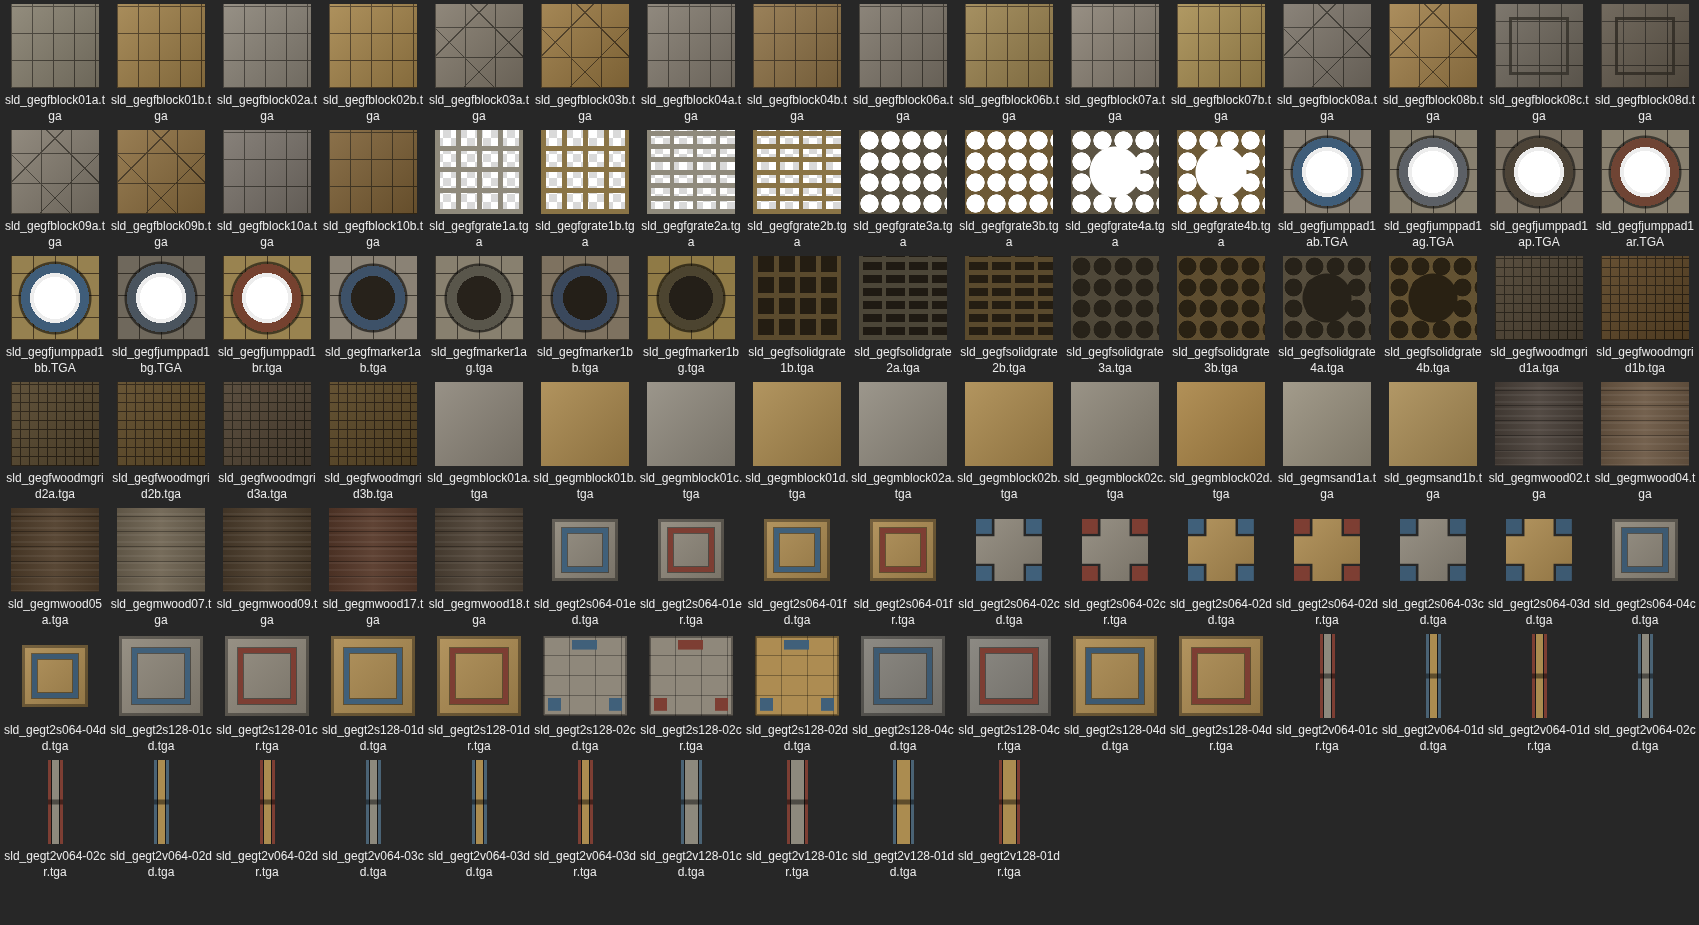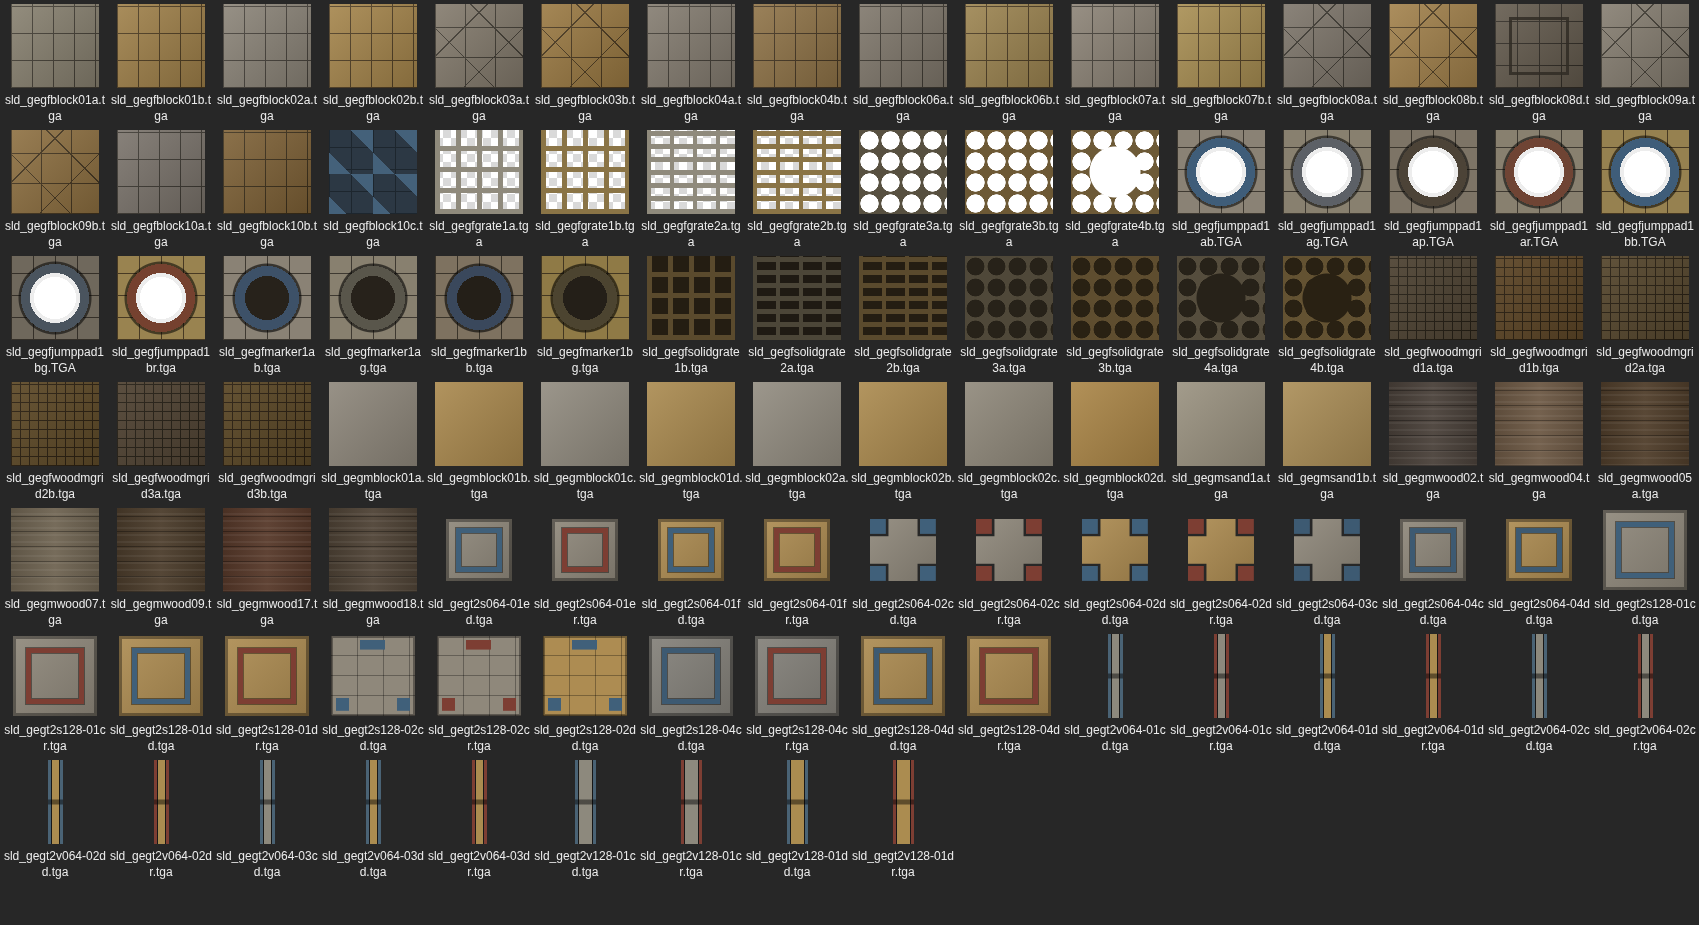--- a/index.html
+++ b/index.html
@@ -281,20 +281,26 @@
       <div class="label">sld_gegfblock08a.tga</div>
     </div>
     <div class="cell">
       <div class="thumb">
         <div class="tex tx-blocksDiag" style="--c0: #a2814b; --c1: #4d3b20; width: 88px; height: 84px;"></div>
       </div>
       <div class="label">sld_gegfblock08b.tga</div>
     </div>
     <div class="cell">
       <div class="thumb">
+        <div class="tex tx-blocksFrame" style="--c0: #6f685d; --c1: #36322b; width: 88px; height: 84px;"></div>
+      </div>
+      <div class="label">sld_gegfblock08c.tga</div>
+    </div>
+    <div class="cell">
+      <div class="thumb">
         <div class="tex tx-blocksFrame" style="--c0: #635a4d; --c1: #302b24; width: 88px; height: 84px;"></div>
       </div>
       <div class="label">sld_gegfblock08d.tga</div>
     </div>
     <div class="cell">
       <div class="thumb">
         <div class="tex tx-blocksDiag" style="--c0: #857d70; --c1: #413c33; width: 88px; height: 84px;"></div>
       </div>
       <div class="label">sld_gegfblock09a.tga</div>
     </div>
@@ -311,26 +317,20 @@
       <div class="label">sld_gegfblock10a.tga</div>
     </div>
     <div class="cell">
       <div class="thumb">
         <div class="tex tx-blocks" style="--c0: #7e6136; --c1: #3b2e19; width: 88px; height: 84px;"></div>
       </div>
       <div class="label">sld_gegfblock10b.tga</div>
     </div>
     <div class="cell">
       <div class="thumb">
-        <div class="tex tx-checker" style="--c0: #2c3844; --c1: #1d262e; --c2: #44617a; width: 88px; height: 84px;"></div>
-      </div>
-      <div class="label">sld_gegfblock10c.tga</div>
-    </div>
-    <div class="cell">
-      <div class="thumb">
         <div class="tex tx-grate" style="--c0: #8f8a7c; --c1: #35312a; width: 88px; height: 84px;"></div>
       </div>
       <div class="label">sld_gegfgrate1a.tga</div>
     </div>
     <div class="cell">
       <div class="thumb">
         <div class="tex tx-grate" style="--c0: #8a7446; --c1: #372d1b; width: 88px; height: 84px;"></div>
       </div>
       <div class="label">sld_gegfgrate1b.tga</div>
     </div>
@@ -353,20 +353,26 @@
       <div class="label">sld_gegfgrate3a.tga</div>
     </div>
     <div class="cell">
       <div class="thumb">
         <div class="tex tx-grateRound" style="--c0: #6d5935; --c1: #372d1b; width: 88px; height: 84px;"></div>
       </div>
       <div class="label">sld_gegfgrate3b.tga</div>
     </div>
     <div class="cell">
       <div class="thumb">
+        <div class="tex tx-grateQuatre" style="--c0: #5c5443; --c1: #35312a; width: 88px; height: 84px;"></div>
+      </div>
+      <div class="label">sld_gegfgrate4a.tga</div>
+    </div>
+    <div class="cell">
+      <div class="thumb">
         <div class="tex tx-grateQuatre" style="--c0: #6d5a37; --c1: #372d1b; width: 88px; height: 84px;"></div>
       </div>
       <div class="label">sld_gegfgrate4b.tga</div>
     </div>
     <div class="cell">
       <div class="thumb">
         <div class="tex tx-jumppad" style="--c0: #8a8275; --c1: #3e3931; --c2: #3f5d79; width: 88px; height: 84px;"></div>
       </div>
       <div class="label">sld_gegfjumppad1ab.TGA</div>
     </div>
@@ -659,20 +665,26 @@
       <div class="label">sld_gegt2s064-02dr.tga</div>
     </div>
     <div class="cell">
       <div class="thumb">
         <div class="tex tx-cross" style="--c0: #8f887b; --c1: #3e3931; --c2: #3d5a72; width: 66px; height: 62px;"></div>
       </div>
       <div class="label">sld_gegt2s064-03cd.tga</div>
     </div>
     <div class="cell">
       <div class="thumb">
+        <div class="tex tx-cross" style="--c0: #ad8c52; --c1: #4a3a20; --c2: #3d5a72; width: 66px; height: 62px;"></div>
+      </div>
+      <div class="label">sld_gegt2s064-03dd.tga</div>
+    </div>
+    <div class="cell">
+      <div class="thumb">
         <div class="tex tx-framed" style="--c0: #8f887b; --c1: #3e3931; --c2: #3d5a72; width: 66px; height: 62px;"></div>
       </div>
       <div class="label">sld_gegt2s064-04cd.tga</div>
     </div>
     <div class="cell">
       <div class="thumb">
         <div class="tex tx-framed" style="--c0: #ad8c52; --c1: #4a3a20; --c2: #3d5a72; width: 66px; height: 62px;"></div>
       </div>
       <div class="label">sld_gegt2s064-04dd.tga</div>
     </div>
@@ -734,26 +746,20 @@
       <div class="thumb">
         <div class="tex tx-framed" style="--c0: #ad8c52; --c1: #4a3a20; --c2: #3d5a72; width: 84px; height: 80px;"></div>
       </div>
       <div class="label">sld_gegt2s128-04dd.tga</div>
     </div>
     <div class="cell">
       <div class="thumb">
         <div class="tex tx-framed" style="--c0: #ad8c52; --c1: #4a3a20; --c2: #7d3e33; width: 84px; height: 80px;"></div>
       </div>
       <div class="label">sld_gegt2s128-04dr.tga</div>
-    </div>
-    <div class="cell">
-      <div class="thumb">
-        <div class="tex tx-strip" style="--c0: #8d897d; --c1: #3e3931; --c2: #4a6375; width: 15px; height: 84px;"></div>
-      </div>
-      <div class="label">sld_gegt2v064-01cd.tga</div>
     </div>
     <div class="cell">
       <div class="thumb">
         <div class="tex tx-strip" style="--c0: #8d897d; --c1: #3e3931; --c2: #7d3e33; width: 15px; height: 84px;"></div>
       </div>
       <div class="label">sld_gegt2v064-01cr.tga</div>
     </div>
     <div class="cell">
       <div class="thumb">
         <div class="tex tx-strip" style="--c0: #ab8c50; --c1: #4a3a20; --c2: #4a6375; width: 15px; height: 84px;"></div>

